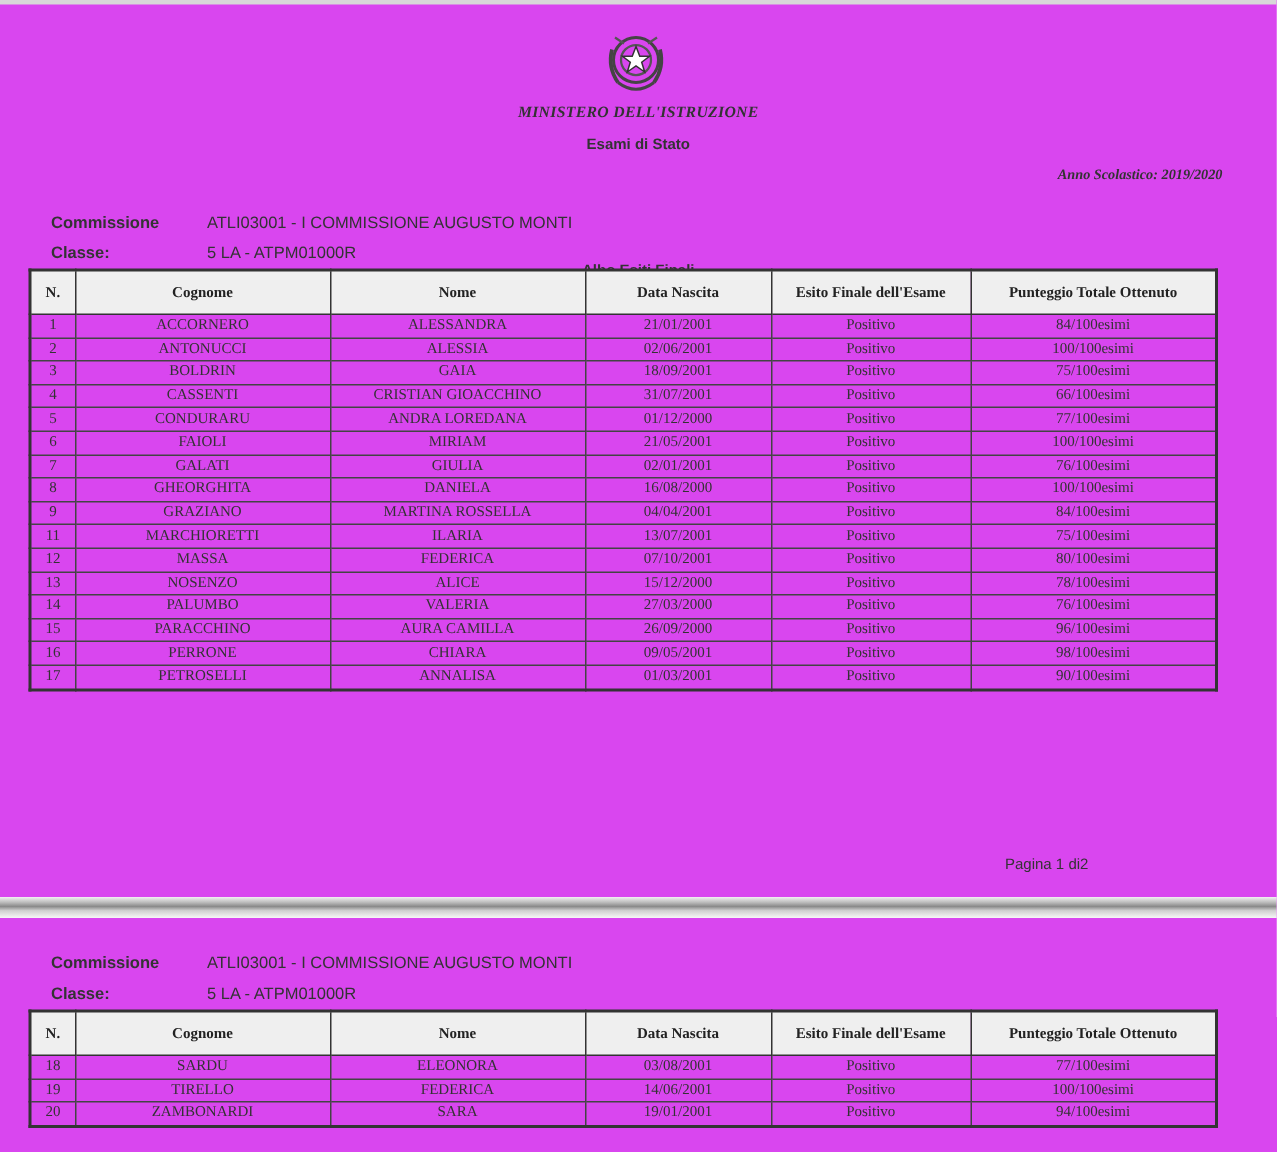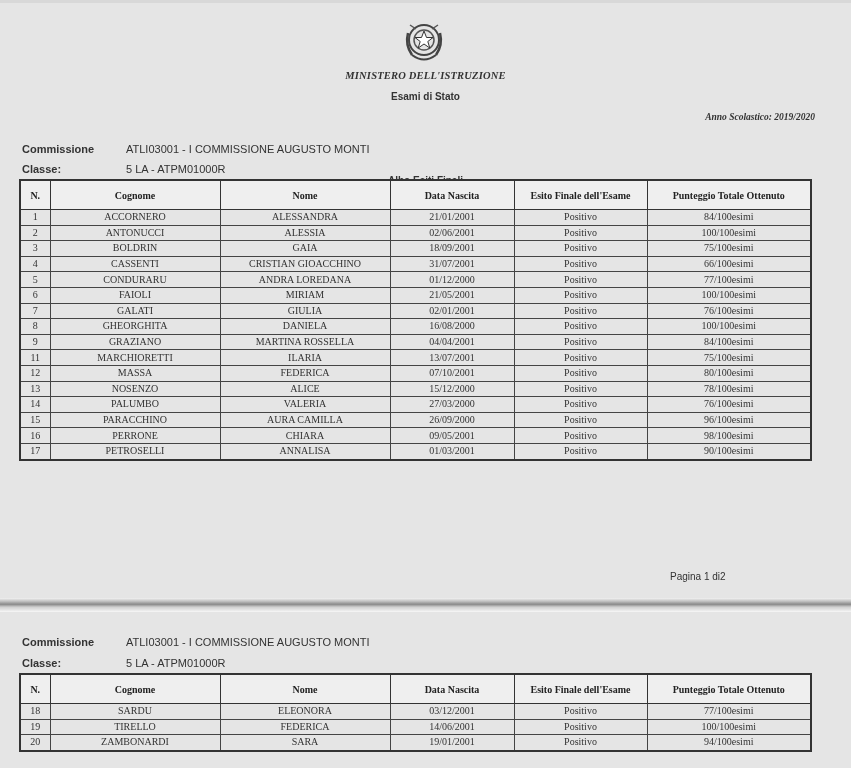--- a/index.html
+++ b/index.html
@@ -1,28 +1,28 @@
 <!DOCTYPE html>
 <html><head>
 <meta charset="utf-8">
 <style>
   html, body { margin:0; padding:0; }
   body { width:851px; height:768px; background:#ffffff; position:relative; overflow:hidden; font-family:"Liberation Serif", serif; color:#222; }
-  .page { position:absolute; left:0; width:851px; background:#e5e5e5; }
+  .page { position:absolute; left:0; width:851px; background:#d946ef; }
   #page1 { top:0; height:598px; border-top:3px solid #d8d8d8; box-sizing:border-box; }
   #page2 { top:612px; height:156px; }
   .divider { position:absolute; left:0; top:598px; width:851px; height:14px;
     background:linear-gradient(to bottom,#f2f2f2 0%,#bdbdbd 25%,#8a8a8a 45%,#d0d0d0 65%,#e6e6e6 85%,#f7f7f7 100%); }
   .emblem { position:absolute; left:402px; top:14px; width:44px; height:50px; }
   .ministry { position:absolute; left:0; width:851px; top:67px; text-align:center; font-family:"Liberation Serif", serif; font-style:italic; font-weight:bold; font-size:10.5px; letter-spacing:0.2px; color:#333; }
   .esami { position:absolute; left:0; width:851px; top:88px; text-align:center; font-family:"Liberation Sans", sans-serif; font-weight:bold; font-size:10px; color:#333; }
   .anno { position:absolute; right:36px; top:109px; font-family:"Liberation Serif", serif; font-style:italic; font-weight:bold; font-size:9.5px; color:#333; }
   .albo { position:absolute; left:0; width:851px; top:124px; text-align:center; font-family:"Liberation Sans", sans-serif; font-weight:bold; font-size:10px; color:#333;margin-top:48px; }
   .meta-line { position:absolute; left:22px; font-family:"Liberation Sans", sans-serif; font-size:11px; color:#333; white-space:nowrap; }
-  .meta-line .lbl { font-weight:bold; display:inline-block; }
+  .meta-line .lbl { font-weight:bold; display:inline-block;margin-left:12px; }
   .meta-line .val { display:inline-block;margin-left:33px; }
   .comm .lbl { width:71px; }
   .cls .lbl { width:71px; }
   table.esiti { position:absolute; left:19px; border-collapse:collapse; table-layout:fixed; font-family:"Liberation Serif", serif; font-size:10px; color:#333; }
   table.esiti th { background:#efefef; font-weight:bold; font-size:10px; height:28px; border:1.5px solid #333; text-align:center; padding:0; color:#222; }
   table.esiti td { border:1px solid #444; text-align:center; height:14.6px; padding:0; line-height:14px; white-space:nowrap; }
   table.esiti { border:2px solid #333; }
   .pagina { position:absolute; left:670px; top:568px; font-family:"Liberation Sans", sans-serif; font-size:10px; color:#333; }
 </style>
 </head>
@@ -230,21 +230,21 @@
         <th>Data Nascita</th>
         <th>Esito Finale dell'Esame</th>
         <th>Punteggio Totale Ottenuto</th>
       </tr>
     </thead>
     <tbody id="tbody2">
         <tr>
           <td>18</td>
           <td>SARDU</td>
           <td>ELEONORA</td>
-          <td>03/12/2001</td>
+          <td>03/08/2001</td>
           <td>Positivo</td>
           <td>77/100esimi</td>
         </tr>
         <tr>
           <td>19</td>
           <td>TIRELLO</td>
           <td>FEDERICA</td>
           <td>14/06/2001</td>
           <td>Positivo</td>
           <td>100/100esimi</td>

